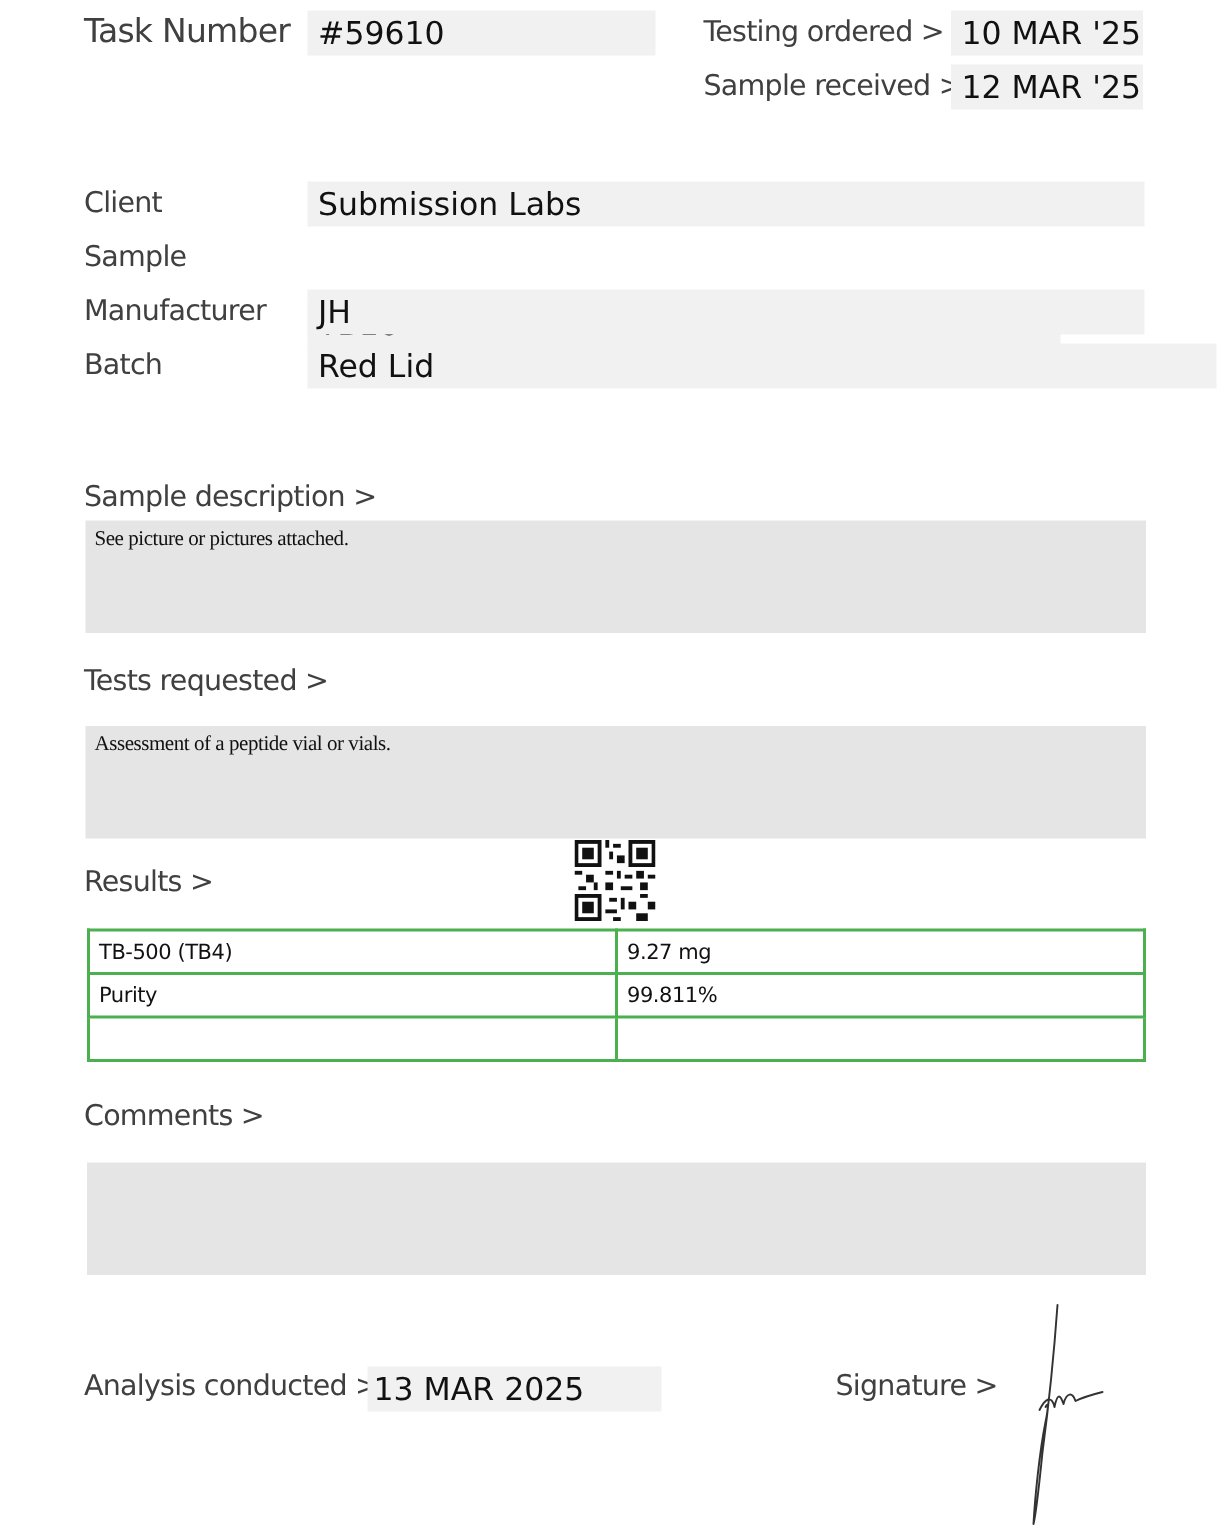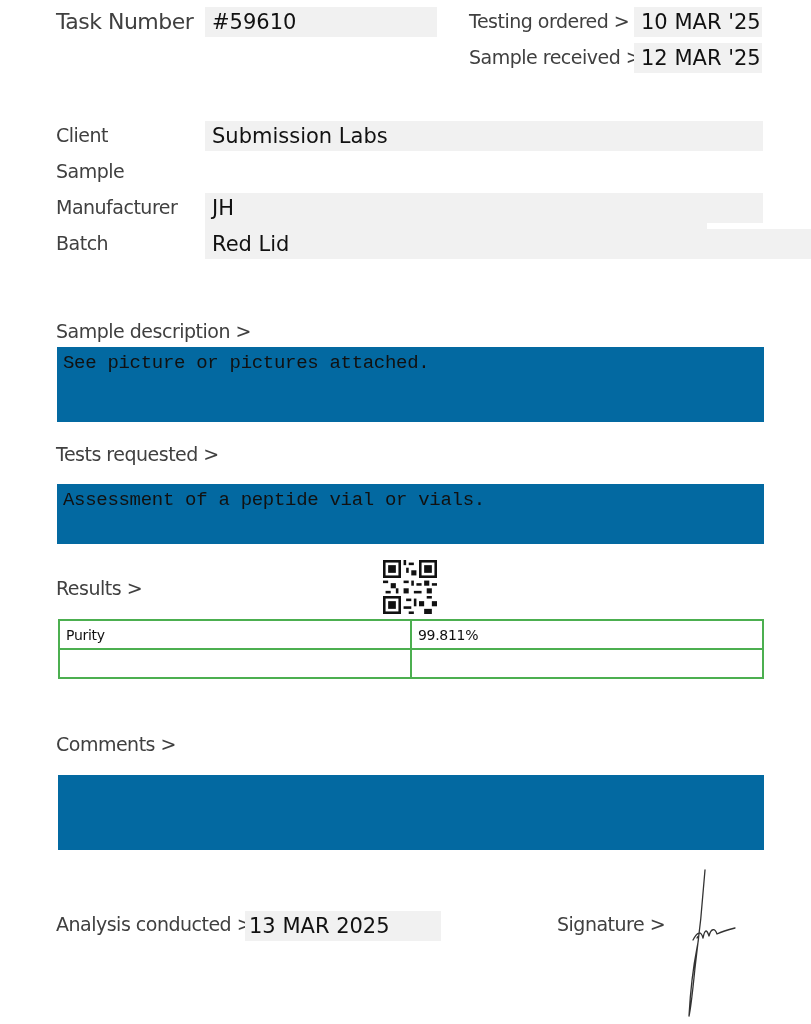--- a/index.html
+++ b/index.html
@@ -4,22 +4,22 @@
 <style>
   html, body { margin:0; padding:0; background:#ffffff; }
   body { width:811px; height:1024px; position:relative; overflow:hidden;
          font-family:"DejaVu Sans", sans-serif; color:#111; }
   .green { color:#404040; font-family:"DejaVu Sans", sans-serif; letter-spacing:-0.5px; }
   .abs { position:absolute; }
   .field { background:#f1f1f1; position:absolute; color:#111; font-family:"DejaVu Sans", sans-serif; }
   .lbl-big { font-size:22px; }
   .lbl { font-size:19px; }
   .val { font-size:21px; line-height:30px; padding-left:7px; box-sizing:border-box; }
-  .box { background:#0369a1; position:absolute; box-sizing:border-box; padding:5px 6px;
-         font-size:19px; font-family:Liberation Mono, monospace; letter-spacing:-0.3px; }
+  .box { background:#e5e5e5; position:absolute; box-sizing:border-box; padding:5px 6px;
+         font-size:14px; font-family:Liberation Serif, serif; letter-spacing:-0.3px; }
   table.results { position:absolute; left:58px; top:619px; width:706px; border-collapse:collapse; }
   table.results td { border:2px solid #4caf50; height:27px; padding:0 6px; font-size:14px;
                      width:50%; letter-spacing:-0.3px; }
   .qr { position:absolute; left:383px; top:560px; width:54px; height:54px; }
   .sig { position:absolute; left:675px; top:868px; width:70px; height:150px; }
 </style>
 </head>
 <body>
 
 <div class="abs green lbl-big" style="left:56px; top:9px;">Task Number</div>
@@ -40,21 +40,21 @@
 <div class="abs green lbl" style="left:56px; top:196px;">Manufacturer</div>
 <div class="field val" style="left:205px; top:193px; width:558px; height:30px;">JH</div>
 
 <div class="abs green lbl" style="left:56px; top:232px;">Batch</div>
 <div class="field val" style="left:205px; top:229px; width:666px; height:30px;">Red Lid</div>
 
 <div class="abs green lbl" style="left:56px; top:320px;">Sample description &gt;</div>
 <div class="box" style="left:57px; top:347px; width:707px; height:75px;">See picture or pictures attached.</div>
 
 <div class="abs green lbl" style="left:56px; top:443px;">Tests requested &gt;</div>
-<div class="box" style="left:57px; top:484px; width:707px; height:60px;">Assessment of a peptide vial or vials.</div>
+<div class="box" style="left:57px; top:484px; width:707px; height:75px;">Assessment of a peptide vial or vials.</div>
 
 <div class="abs green lbl" style="left:56px; top:577px;">Results &gt;</div>
 <svg class="qr" viewBox="0 0 21 21">
   <rect width="21" height="21" fill="#fff"></rect>
   <g fill="#111">
     <rect x="0" y="0" width="7" height="7"></rect>
       <rect x="1" y="1" width="5" height="5" fill="#fff"></rect>
       <rect x="2" y="2" width="3" height="3"></rect>
     <rect x="14" y="0" width="7" height="7"></rect>
       <rect x="15" y="1" width="5" height="5" fill="#fff"></rect>
@@ -83,20 +83,24 @@
       <rect x="14" y="16" width="2" height="2"></rect>
       <rect x="17" y="14" width="2" height="1"></rect>
     <rect x="8" y="18" width="3" height="1"></rect>
       <rect x="16" y="19" width="3" height="2"></rect>
       <rect x="19" y="16" width="2" height="2"></rect>
       <rect x="10" y="20" width="2" height="1"></rect>
   </g>
 </svg>
 <table class="results">
   <tbody>
+      <tr>
+    <td>TB-500 (TB4)</td>
+    <td>9.27 mg</td>
+  </tr>
   <tr>
     <td>Purity</td>
     <td>99.811%</td>
   </tr>
   <tr>
     <td></td>
     <td></td>
   </tr>
 </tbody>
   </table>

